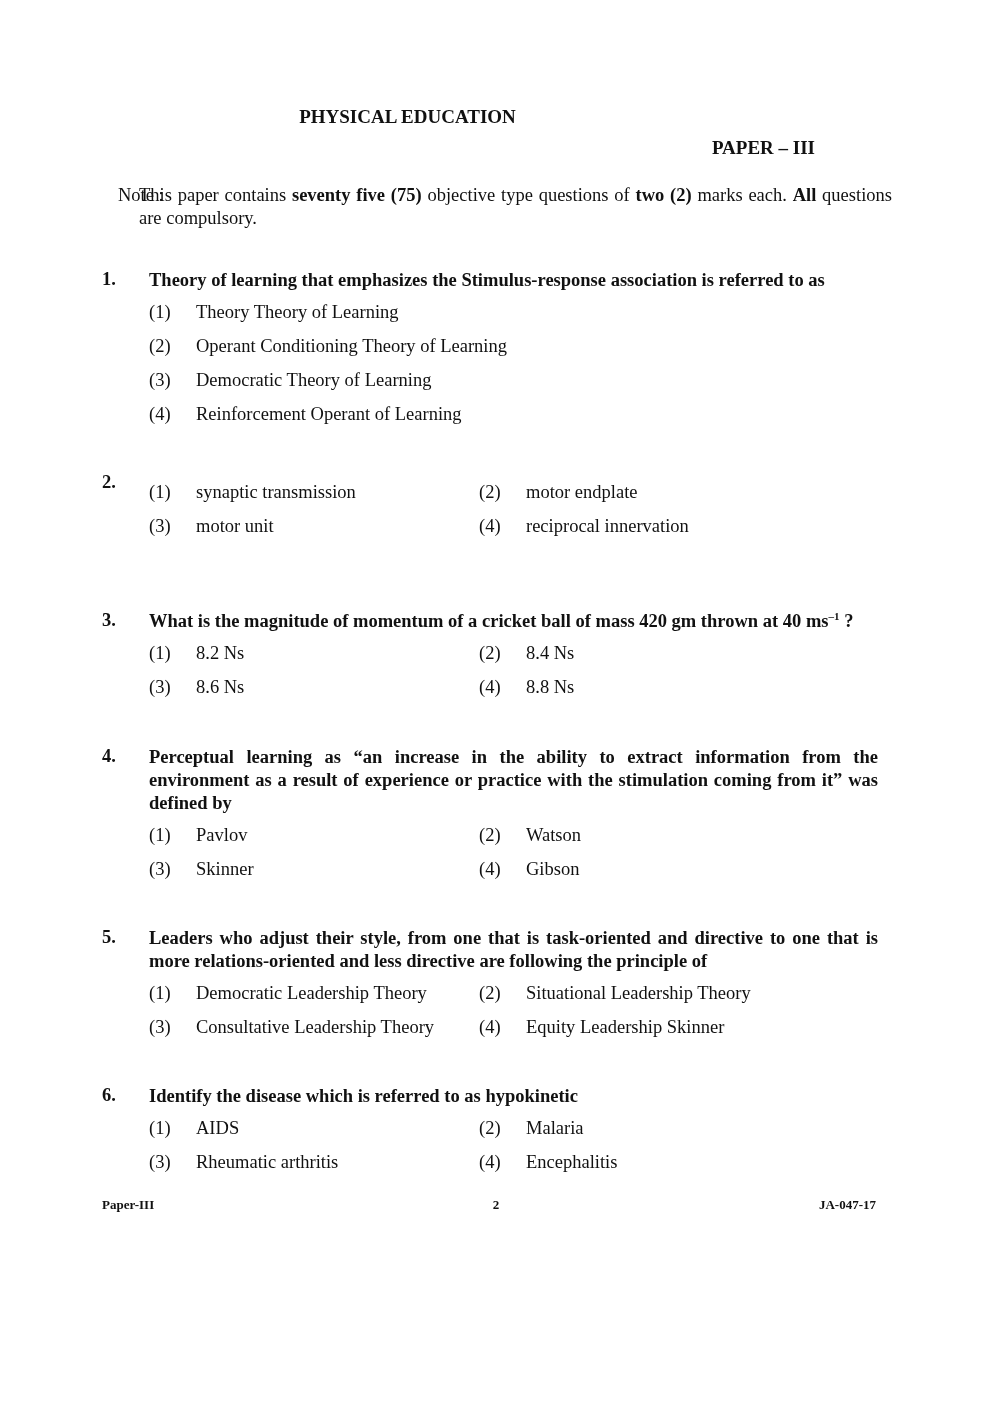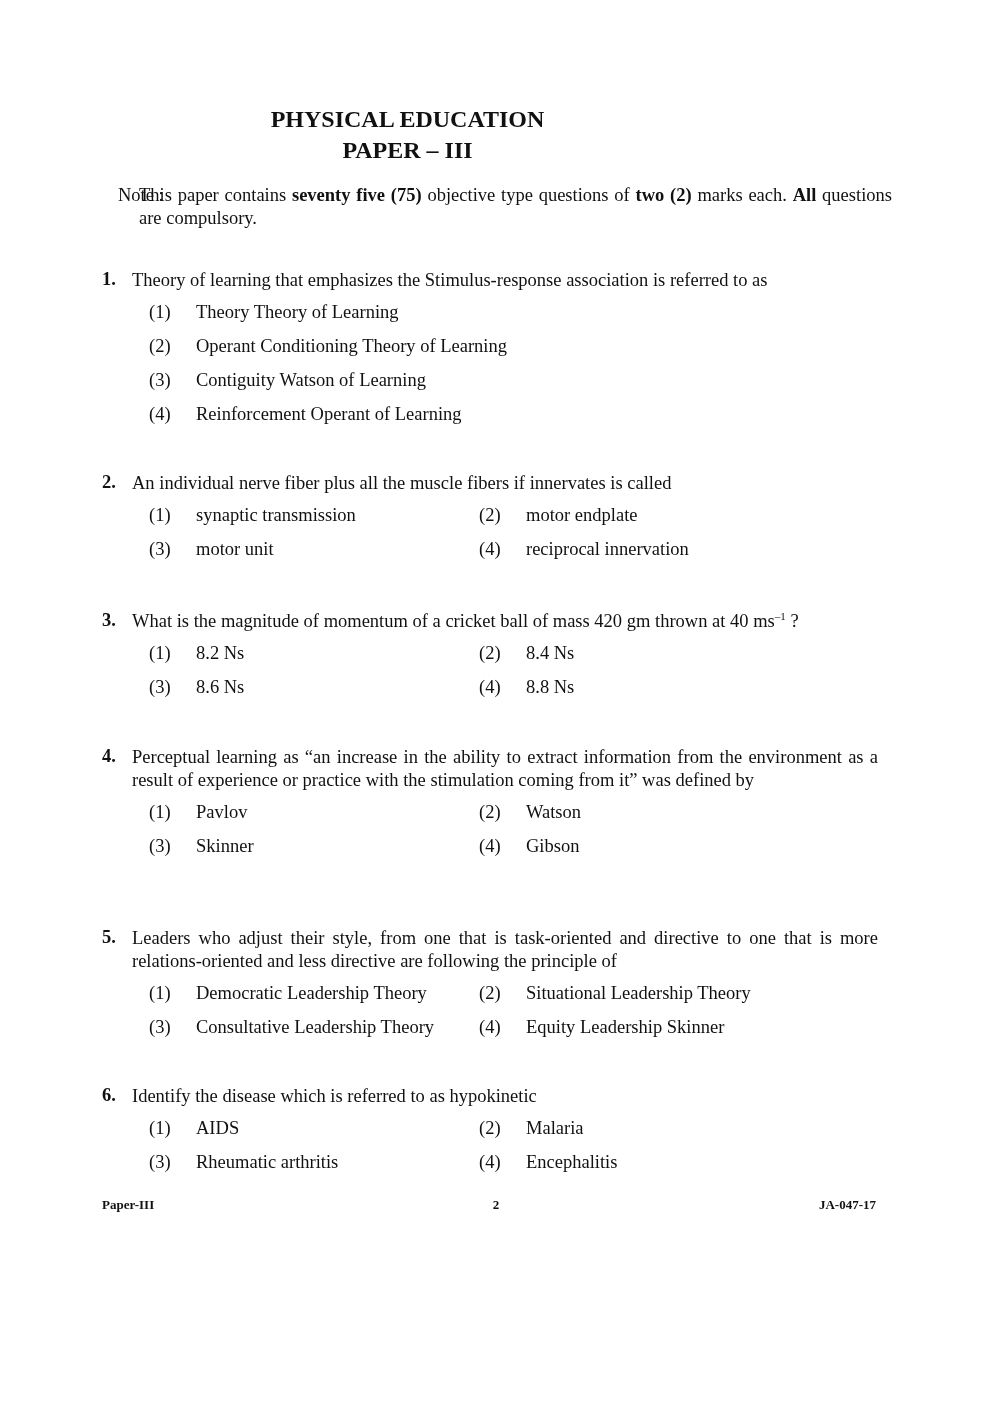--- a/index.html
+++ b/index.html
@@ -15,24 +15,24 @@
       color: #111111;
       font-size: 18.5px;
       overflow: hidden;
     }
     .title {
       position: absolute;
       left: 0;
       width: 815px;
       text-align: center;
       font-weight: bold;
-      font-size: 24px;
+      font-size: 19px;
     }
     #t1 { top: 106px; }
-    #t2 { top: 137px; }
+    #t2 { top: 137px; text-align: right; }
 
     .note {
       position: absolute;
       top: 184px;
       left: 102px;
       width: 790px;
       line-height: 23px;
     }
     .note-label {
       position: absolute;
@@ -51,23 +51,24 @@
       left: 102px;
       width: 776px;
     }
     .q-num {
       position: absolute;
       left: 0;
       top: 0;
       font-weight: bold;
     }
     .q-text {
-      margin-left: 30px;
+      margin-left: 47px;
       line-height: 23px;
       text-align: justify;
+      font-weight: bold;
     }
     .opts {
       margin-left: 47px;
       margin-top: 10px;
     }
     .opt-row {
       display: flex;
       height: 34px;
       align-items: flex-start;
     }
@@ -113,35 +114,34 @@
       </div>
     <div class="opt-row">
         <div class="opt">
           <span class="num">(2)</span>
           <span>Operant Conditioning Theory of Learning</span>
         </div>
       </div>
     <div class="opt-row">
         <div class="opt">
           <span class="num">(3)</span>
-          <span>Contiguity Watson of Learning</span>
+          <span>Democratic Theory of Learning</span>
         </div>
       </div>
     <div class="opt-row">
         <div class="opt">
           <span class="num">(4)</span>
           <span>Reinforcement Operant of Learning</span>
         </div>
       </div>
   </div>
 </div>
 
 <div class="q" style="top:472px;">
   <span class="q-num">2.</span>
-  <div class="q-text">An individual nerve fiber plus all the muscle fibers if innervates is called</div>
   <div class="opts">
     <div class="opt-row">
       <div class="opt">
           <span class="num">(1)</span>
           <span>synaptic transmission</span>
         </div>
       <div class="opt">
           <span class="num">(2)</span>
           <span>motor endplate</span>
         </div>

